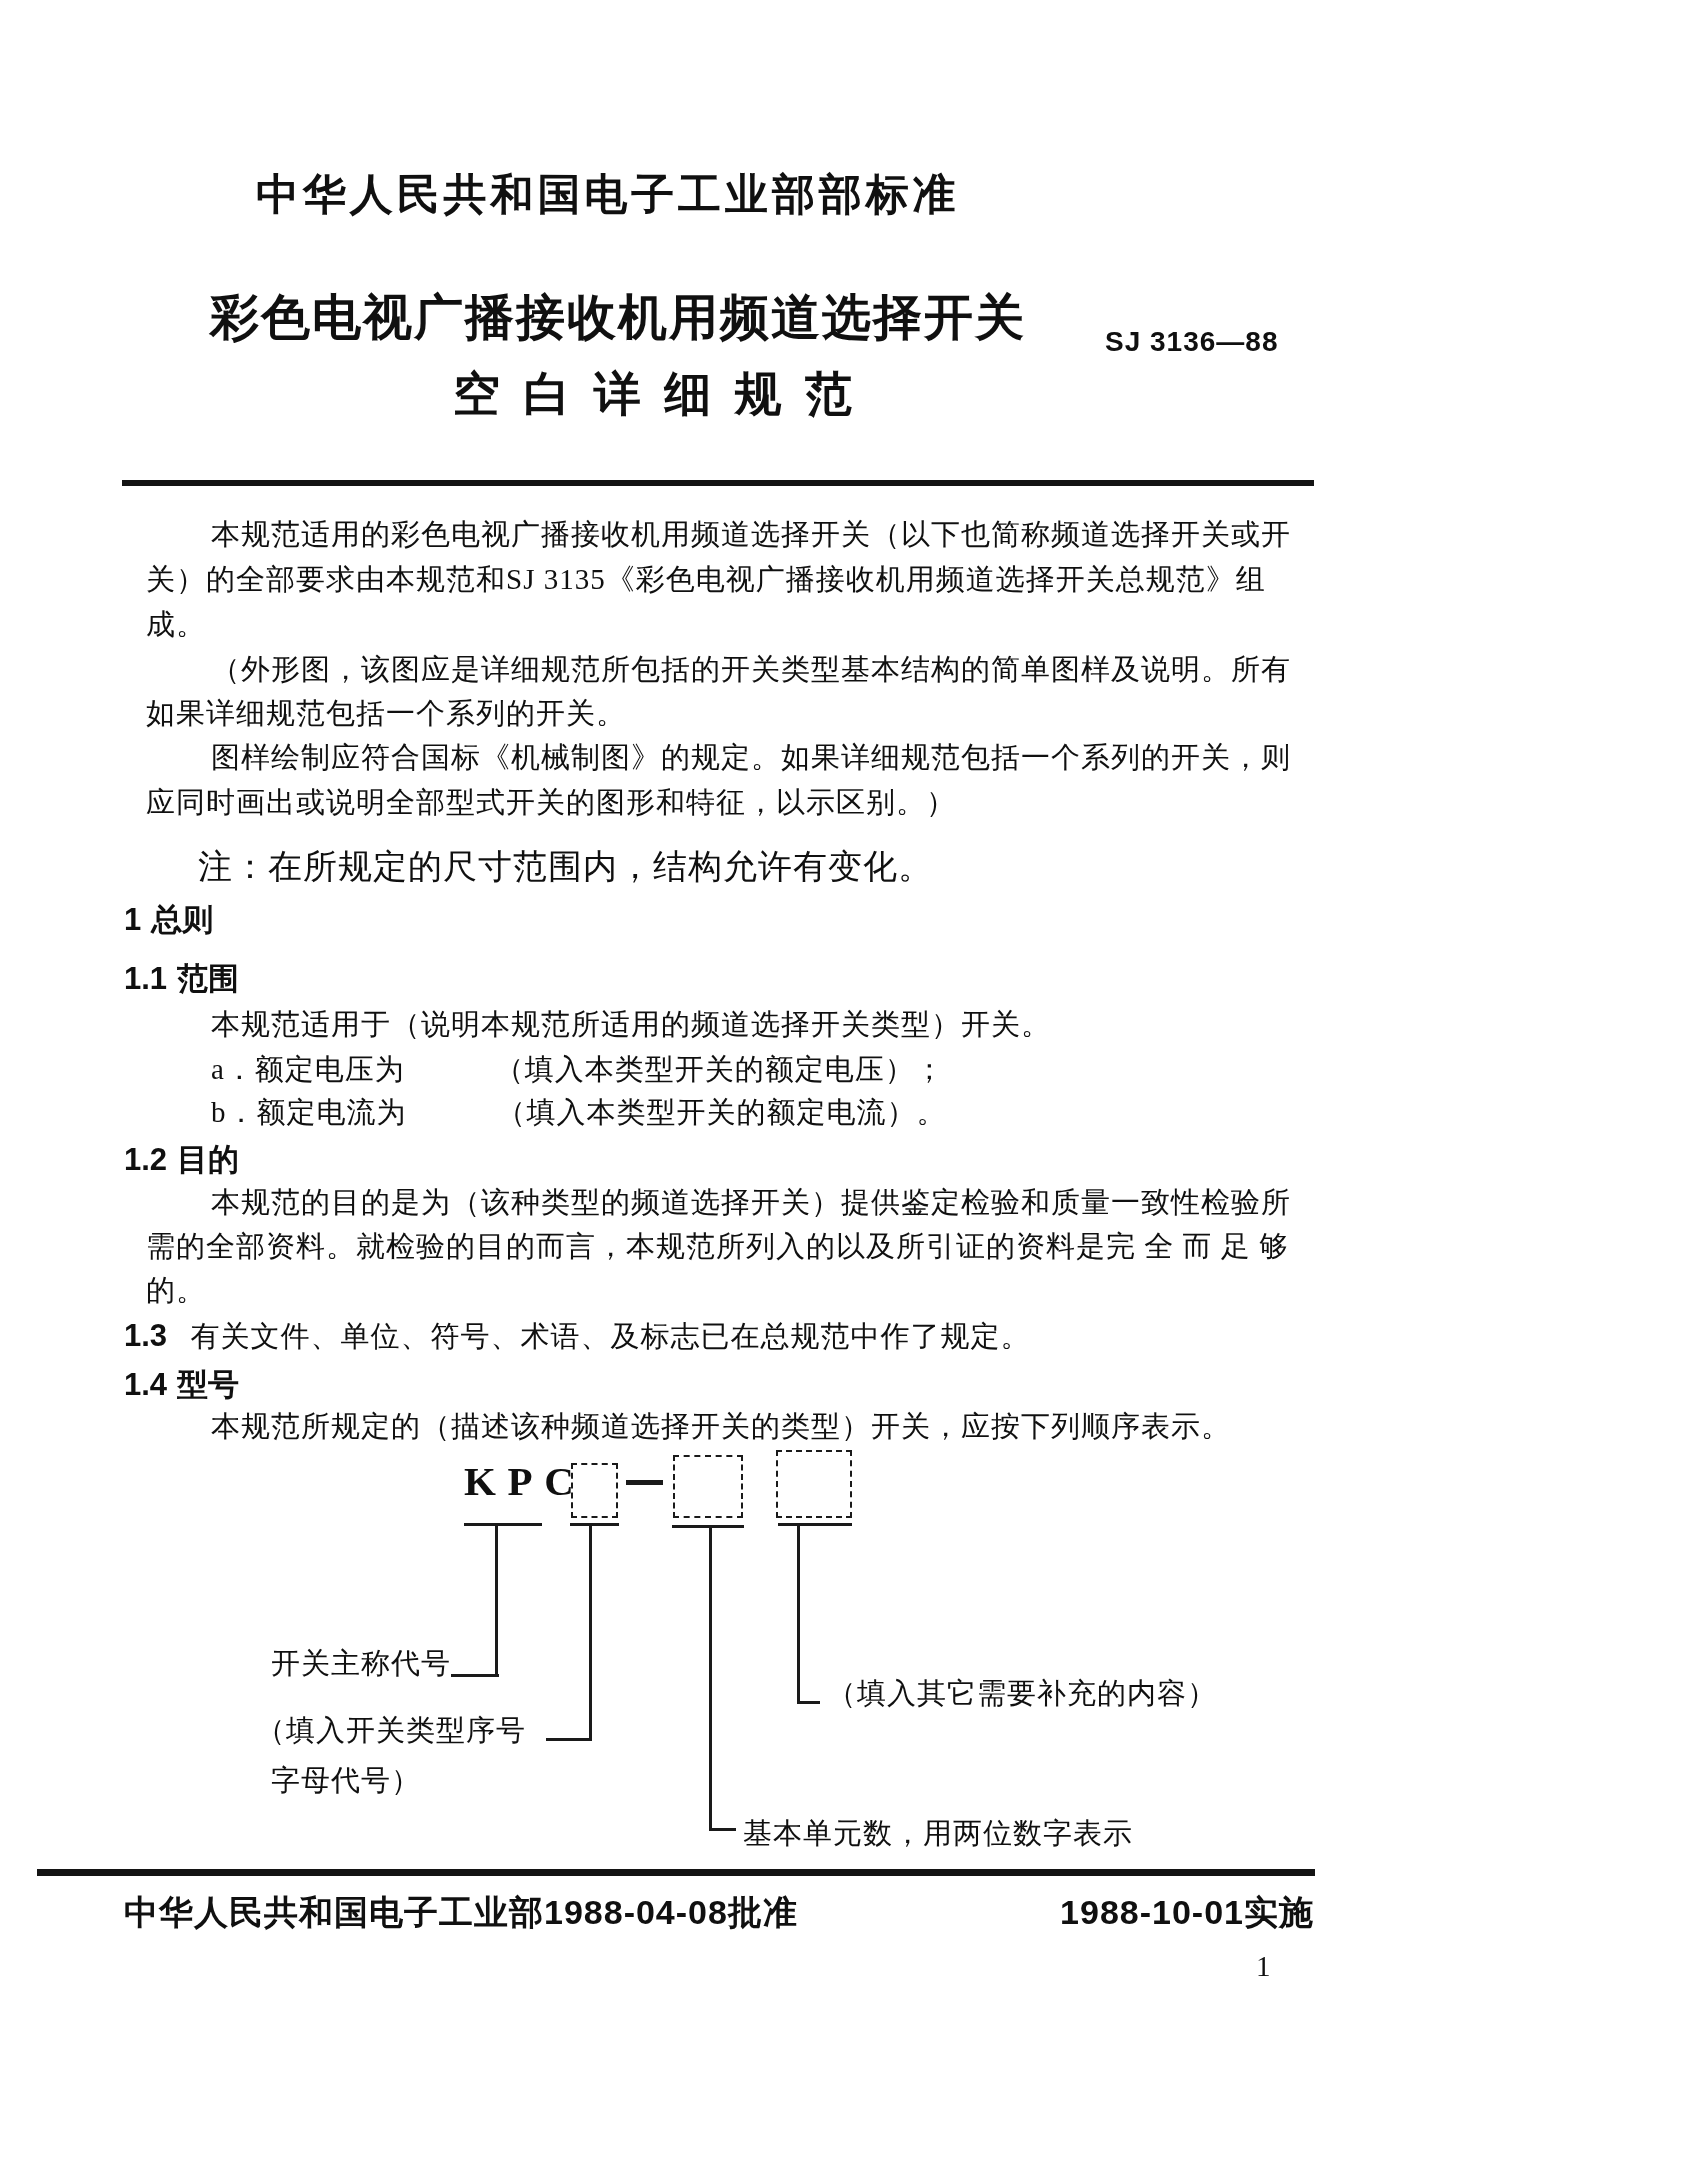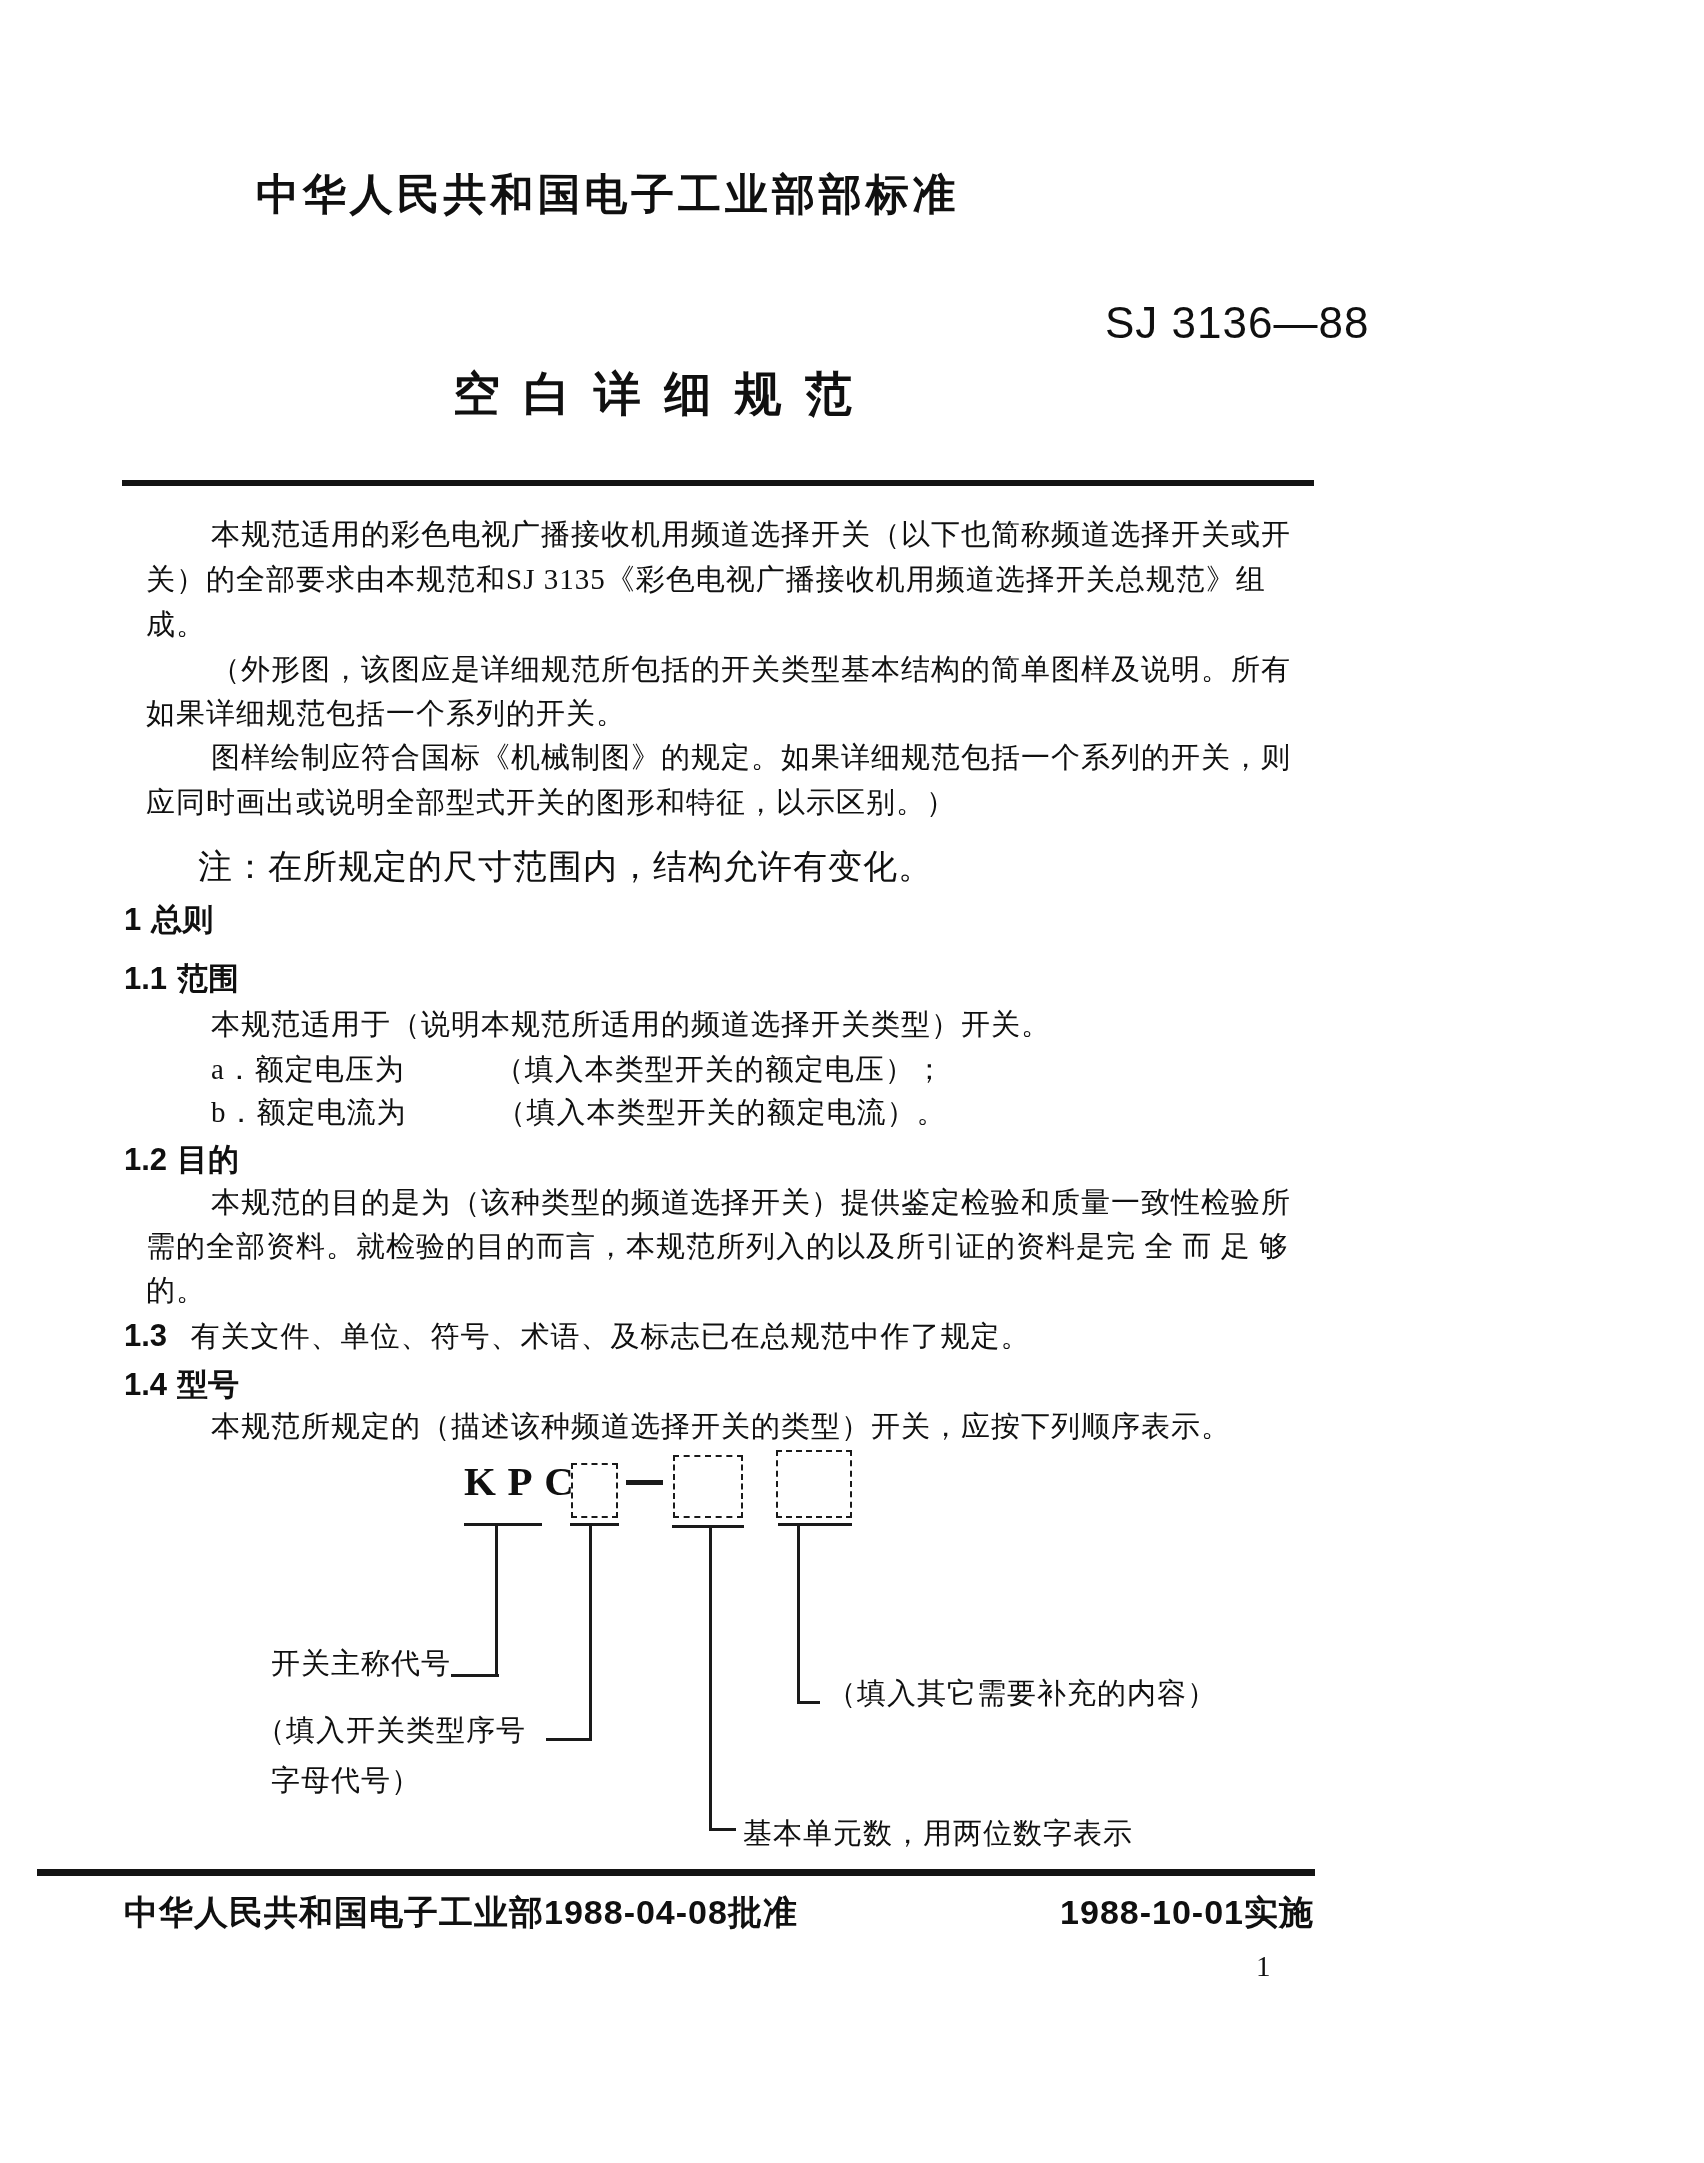--- a/index.html
+++ b/index.html
@@ -10,21 +10,21 @@
     margin: 0 auto;
     background: #ffffff;
     color: #101010;
     font-family: "Liberation Serif", serif;
     overflow: hidden;
   }
   .abs { position: absolute; white-space: nowrap; }
 
   .hdr    { font-family: "Liberation Sans", sans-serif; font-weight: bold; font-size: 43px; letter-spacing: 3.9px; }
   .title1 { font-family: "Liberation Sans", sans-serif; font-weight: bold; font-size: 49px; letter-spacing: 2px; }
-  .stdno  { font-family: "Liberation Sans", sans-serif; font-weight: normal; font-size: 44px; letter-spacing: 1px; }
+  .stdno  { font-family: "Liberation Sans", sans-serif; font-weight: bold; font-size: 28px; letter-spacing: 1px; margin-top: 28px; }
   .title2 { font-family: "Liberation Sans", sans-serif; font-weight: bold; font-size: 47px; letter-spacing: 23.4px; }
 
   .body-line { font-size: 29px; letter-spacing: 1px; }
   .note-line { font-size: 34px; letter-spacing: 1px; }
 
   .heading { font-family: "Liberation Sans", sans-serif; font-weight: bold; font-size: 31px; }
   .heading .num { display: inline-block; }
   .heading .ttl { display: inline-block; margin-left: 10px; }
   .mixed .num { font-family: "Liberation Sans", sans-serif; font-weight: bold; font-size: 31px; }
   .mixed .txt { font-size: 29px; letter-spacing: 1px; margin-left: 23.4px; }
@@ -38,20 +38,21 @@
 
   .footer-text { font-family: "Liberation Sans", sans-serif; font-weight: bold; font-size: 34px; letter-spacing: 1px; }
   .pagenum { font-size: 29px; }
 </style>
 </head>
 <body>
 
 <div class="page">
 
   <div class="abs hdr" style="left:256px; top:166px;text-align:center;">中华人民共和国电子工业部部标准</div>
+  <div class="abs title1" style="left:210px; top:285px;">彩色电视广播接收机用频道选择开关</div>
   <div class="abs stdno" style="left:1105px; top:298px;">SJ 3136—88</div>
   <div class="abs title2" style="left:453px; top:363px;">空白详细规范</div>
 
   <div class="rule" style="left:122px; top:480px; width:1192px; height:5.9px;"></div>
 
   <div class="abs body-line" style="left:211px; top:515px;">本规范适用的彩色电视广播接收机用频道选择开关（以下也简称频道选择开关或开</div>
   <div class="abs body-line" style="left:146px; top:560px;">关）的全部要求由本规范和SJ 3135《彩色电视广播接收机用频道选择开关总规范》组</div>
   <div class="abs body-line" style="left:146px; top:605px;">成。</div>
 
   <div class="abs body-line" style="left:211px; top:650px;">（外形图，该图应是详细规范所包括的开关类型基本结构的简单图样及说明。所有</div>

